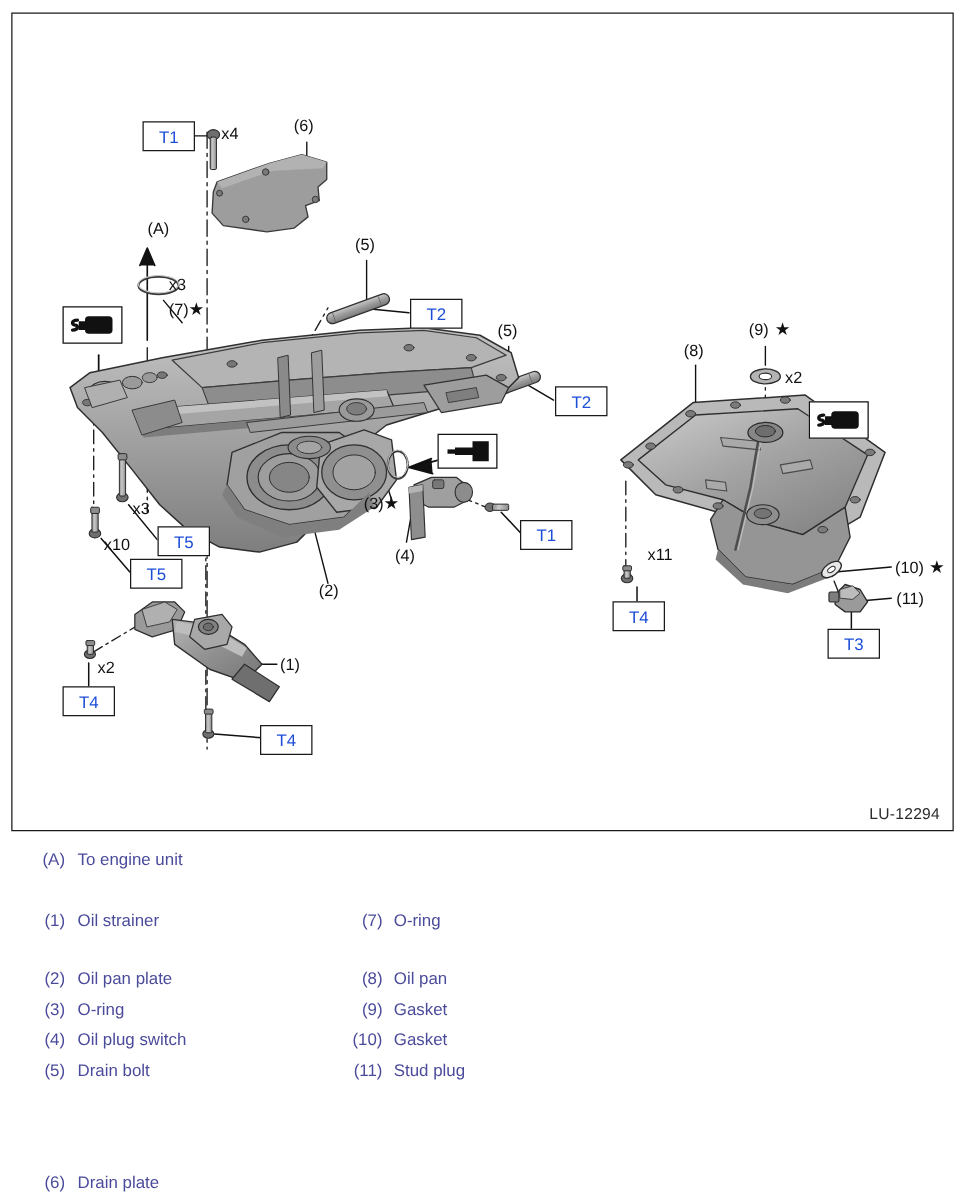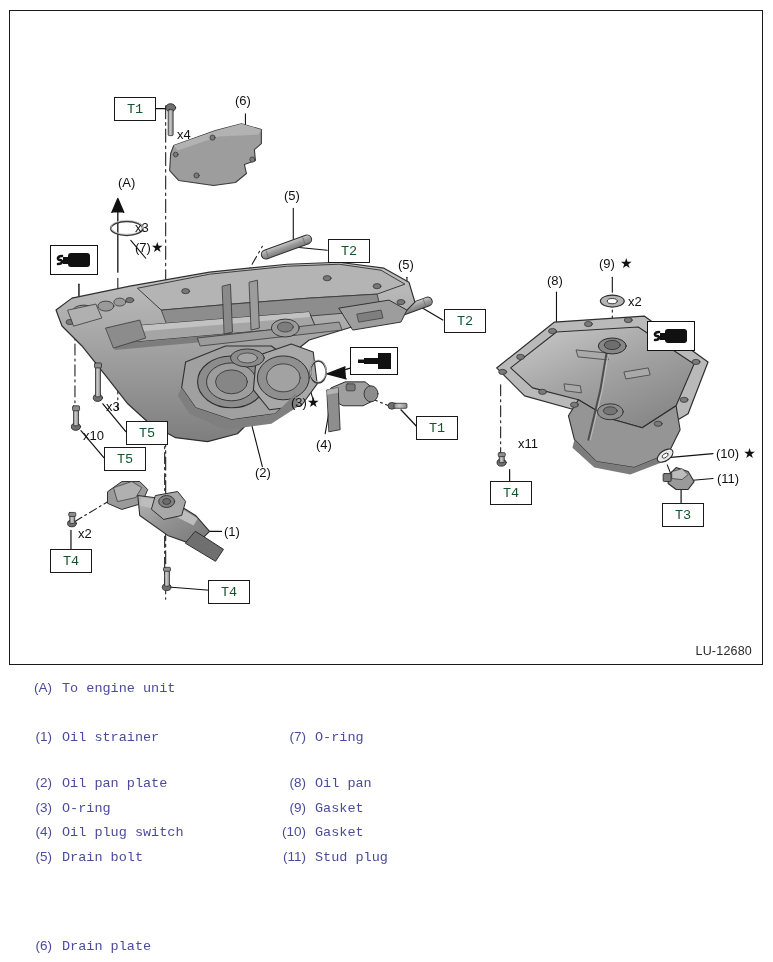--- a/index.html
+++ b/index.html
@@ -61,48 +61,47 @@
     font-size: 13.5px;
     white-space: nowrap;
   }
   .legend-num {
     display: inline-block;
     text-align: right;
     color: #4b4b9b;
   }
   .legend-label {
     color: #4b4b9b;
-    font-family: Liberation Mono, monospace;
   }
   .col-left .legend-num { width: 34px; margin-left: 18px; }
   .col-left .legend-label { margin-left: 10px; }
   .col-right .legend-num { width: 38px; }
   .col-right .legend-label { margin-left: 9px; }
 
   
   .dtext {
     position: absolute;
     color: #111111;
     font-size: 13px;
     white-space: nowrap;
     font-family: "Liberation Sans", "DejaVu Sans", sans-serif;
   }
   .star { font-size: 14px; line-height: 1; }
 
   .tbox {
     position: absolute;
     border: 1.4px solid #1a1a1a;
     background: #ffffff;
-    color: #14532d;
+    color: #1d4ed8;
     font-size: 13.5px;
     display: flex;
     align-items: center;
     justify-content: center;
     box-sizing: border-box;
-    font-family: Liberation Mono, monospace;
+    font-family: Liberation Sans, sans-serif;
   }
 
   .iconbox {
     position: absolute;
     border: 1.8px solid #111111;
     background: #ffffff;
     box-sizing: border-box;
     display: flex;
     align-items: center;
     justify-content: center;
@@ -437,21 +436,21 @@
   <div class="tbox" style="left:318px; top:228px; width:42px; height:24px;">T2</div>
   <div class="tbox" style="left:434px; top:298px; width:42px; height:24px;">T2</div>
   <div class="tbox" style="left:116px; top:410px; width:42px; height:24px;">T5</div>
   <div class="tbox" style="left:94px; top:436px; width:42px; height:24px;">T5</div>
   <div class="tbox" style="left:406px; top:405px; width:42px; height:24px;">T1</div>
   <div class="tbox" style="left:40px; top:538px; width:42px; height:24px;">T4</div>
   <div class="tbox" style="left:198px; top:569px; width:42px; height:24px;">T4</div>
   <div class="tbox" style="left:480px; top:470px; width:42px; height:24px;">T4</div>
   <div class="tbox" style="left:652px; top:492px; width:42px; height:24px;">T3</div>
 
-  <div class="dtext" style="left:167px; top:88px;margin-top:28px;">x4</div>
+  <div class="dtext" style="left:167px; top:88px;">x4</div>
   <div class="dtext" style="left:125px; top:209px;">x3</div>
   <div class="dtext" style="left:96px; top:388px;">x3</div>
   <div class="dtext" style="left:73px; top:417px;">x10</div>
   <div class="dtext" style="left:68px; top:515px;">x2</div>
   <div class="dtext" style="left:618px; top:283px;">x2</div>
   <div class="dtext" style="left:508px; top:425px;">x11</div>
 
   <div class="dtext" style="left:108px; top:164px;">(A)</div>
   <div class="dtext" style="left:225px; top:82px;">(6)</div>
   <div class="dtext" style="left:274px; top:177px;">(5)</div>
@@ -489,21 +488,21 @@
   </div>
 
   <div class="iconbox" style="left:637px; top:310px; width:48px; height:30px;">
     <svg width="40" height="20" viewBox="0 0 40 20">
       <rect x="14" y="3" width="22" height="14" rx="3" fill="#111"></rect>
       <rect x="9" y="7" width="6" height="7" fill="#111"></rect>
       <path d="M8 6 C3 6 3 10 6 10 C9 10 9 14 4 14" fill="none" stroke="#111" stroke-width="2.6" stroke-linecap="round"></path>
     </svg>
   </div>
 
-  <div id="diagram-code">LU-12680</div>
+  <div id="diagram-code">LU-12294</div>
 </div>
 
 <div id="legend">
 
   <div class="legend-row col-left" style="top:8px;">
     <span class="legend-num">(A)</span>
     <span class="legend-label">To engine unit</span>
   </div>
 
   <div class="legend-row col-left" style="top:57px;">

